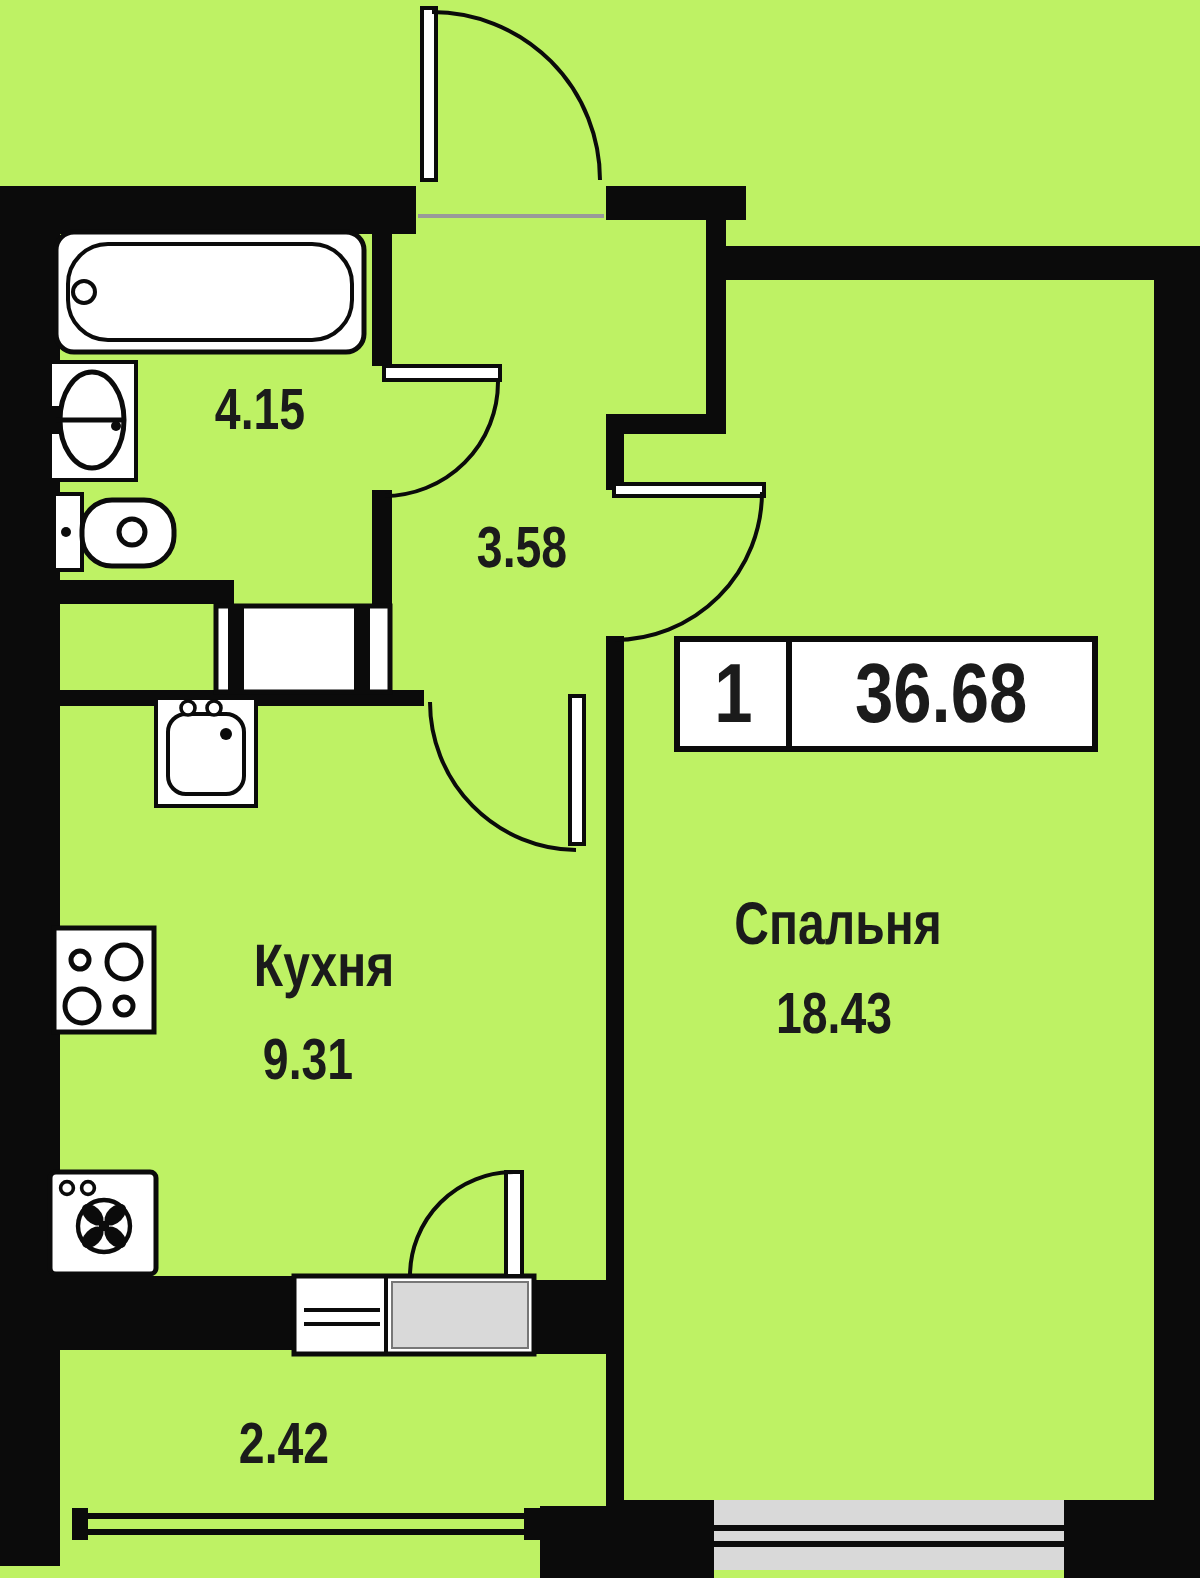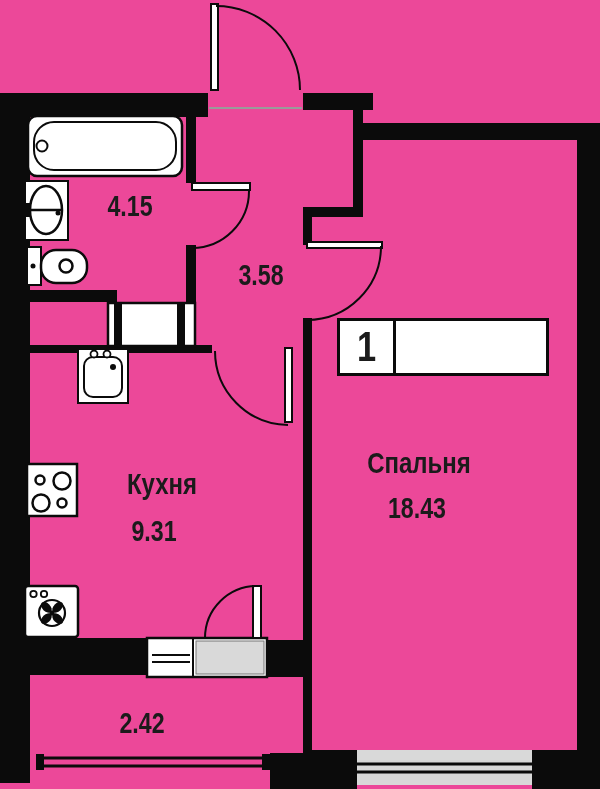--- a/index.html
+++ b/index.html
@@ -1,17 +1,17 @@
 <!DOCTYPE html>
 <html><head>
 <meta charset="utf-8">
 <style>
   html,body{margin:0;padding:0;background:#fff;}
   #plan{
-    position:relative;width:600px;height:789px;background:#ec4899;overflow:hidden;
+    position:relative;width:600px;height:789px;background:#bef264;overflow:hidden;
     font-family:"Liberation Sans", sans-serif;
   }
   .wall{position:absolute;background:#0b0b0b;}
   .lbl{
     position:absolute;font-weight:700;color:#1b1b1b;white-space:nowrap;
     transform:translate(-50%,-50%) scaleX(0.8);line-height:1;
   }
   .lbl.num{font-size:29px;}
   .lbl.name{font-size:30px;}
   #badge{
@@ -161,15 +161,18 @@
   <div class="lbl name" style="left:162px;top:484px;">Кухня</div>
   <div class="lbl num" style="left:154px;top:531px;">9.31</div>
   <div class="lbl name" style="left:419px;top:463px;">Спальня</div>
   <div class="lbl num" style="left:417px;top:508px;">18.43</div>
   <div class="lbl num" style="left:142px;top:723px;">2.42</div>
 
   <div id="badge">
     <div class="cell c1">
         <span>1</span>
       </div>
+    <div class="cell c2">
+        <span>36.68</span>
+      </div>
   </div>
 
 </div>
 
 </body></html>

